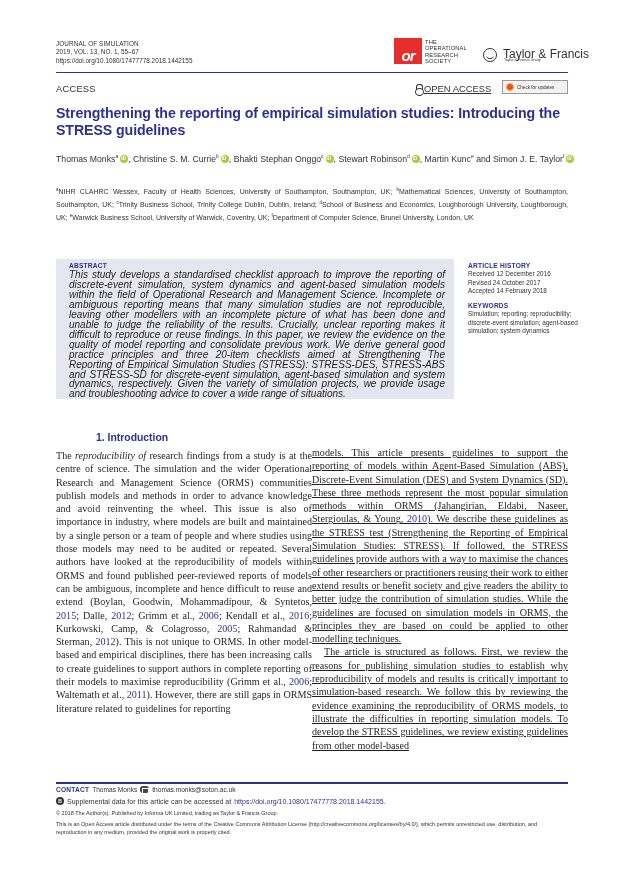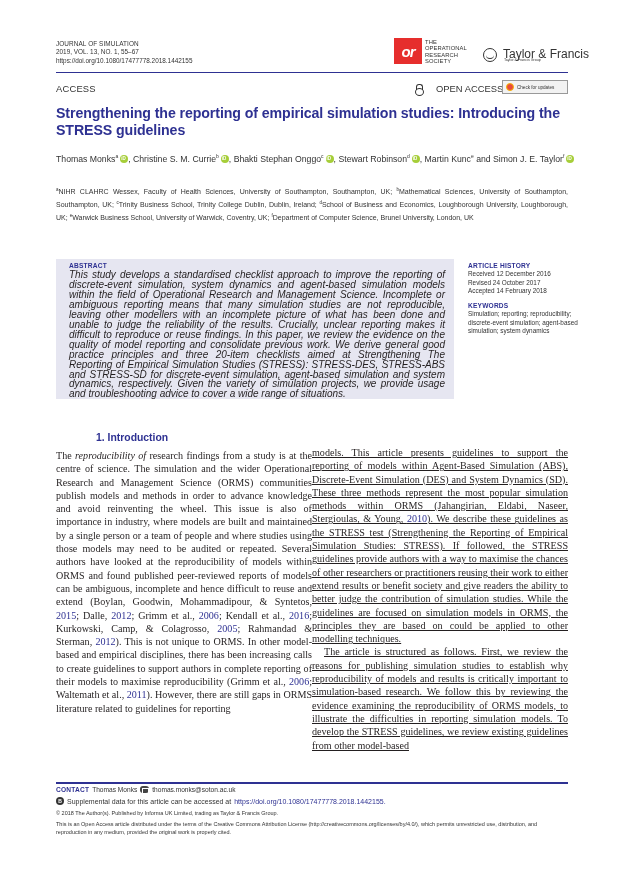--- a/index.html
+++ b/index.html
@@ -4,29 +4,29 @@
 <style>
   * { box-sizing: border-box; margin: 0; padding: 0; }
   html, body { width: 624px; height: 887px; background: #ffffff; overflow: hidden; }
   body { position: relative; font-family: "Liberation Sans", "DejaVu Sans", sans-serif; color: #231f20; }
 
   .header-left { position: absolute; left: 56px; top: 40px; font-size: 6.4px; line-height: 8.3px; color: #333; }
   .header-left .j1 { letter-spacing: 0.1px; }
   .header-rule { position: absolute; left: 56px; top: 72px; width: 512px; height: 1px; background: #2e3192; }
   .article-label { position: absolute; left: 56px; top: 83px; font-size: 9.4px; color: #333; letter-spacing: 0.2px; }
 
-  .logo-or { position: absolute; left: 394px; top: 38px; width: 28px; height: 26px; background: #e62e2d; display: flex; align-items: center; justify-content: center; }
+  .logo-or { position: absolute; left: 394px; top: 38px; width: 28px; height: 26px; background: #e62e2d; display: flex; align-items: flex-end; justify-content: center; }
   .logo-or span { color: #fff; font-weight: bold; font-size: 15px; font-style: italic; letter-spacing: -1px; font-family: "Liberation Sans", sans-serif; }
   .logo-or-text { position: absolute; left: 425px; top: 39px; font-size: 5.8px; line-height: 6.3px; color: #333; letter-spacing: 0.1px; }
   .tf-logo { position: absolute; left: 483px; top: 48px; width: 14px; height: 14px; border: 1.2px solid #333; border-radius: 50%; }
   .tf-logo::after { content: ""; position: absolute; left: 2px; top: 6px; width: 8px; height: 3px; border-bottom: 1.3px solid #333; border-radius: 0 0 4px 4px; }
   .tf-name { position: absolute; left: 503px; top: 47px; font-size: 12px; color: #333; }
   .tf-sub { position: absolute; left: 504px; top: 58px; font-size: 3.6px; color: #333; }
 
-  .open-access { position: absolute; left: 415px; top: 83px; font-size: 9.4px; color: #333; display: flex; align-items: center; gap: 14px; }
+  .open-access { position: absolute; left: 415px; top: 83px; font-size: 9.4px; color: #333; display: flex; align-items: center; gap: 2px; text-decoration: underline; }
   .lock-icon { display: inline-block; width: 7px; height: 10px; position: relative; }
   .lock-icon::before { content: ""; position: absolute; left: 1px; top: 0; width: 5px; height: 5px; border: 1.2px solid #333; border-radius: 3px 3px 0 0; border-bottom: none; }
   .lock-icon::after { content: ""; position: absolute; left: 0; top: 4px; width: 7px; height: 6px; border: 1.2px solid #333; border-radius: 50%; }
   .updates-btn { position: absolute; left: 502px; top: 80px; width: 66px; height: 14px; border: 1px solid #999; background: #f2f2f2; display: flex; align-items: center; gap: 3px; padding-left: 3px; }
   .updates-icon { width: 8px; height: 8px; border-radius: 50%; background: #e84b3c; border: 1.5px solid #f7b500; }
   .updates-label { font-size: 4.6px; color: #333; }
 
   .title { position: absolute; left: 56px; top: 105px; width: 510px; font-size: 14.2px; line-height: 17px; font-weight: bold; color: #2e3192; letter-spacing: -0.1px; }
   .authors { position: absolute; left: 56px; top: 151px; width: 520px; font-size: 8.7px; line-height: 11.4px; color: #333; }
   .authors sup { font-size: 5px; vertical-align: 4px; }

